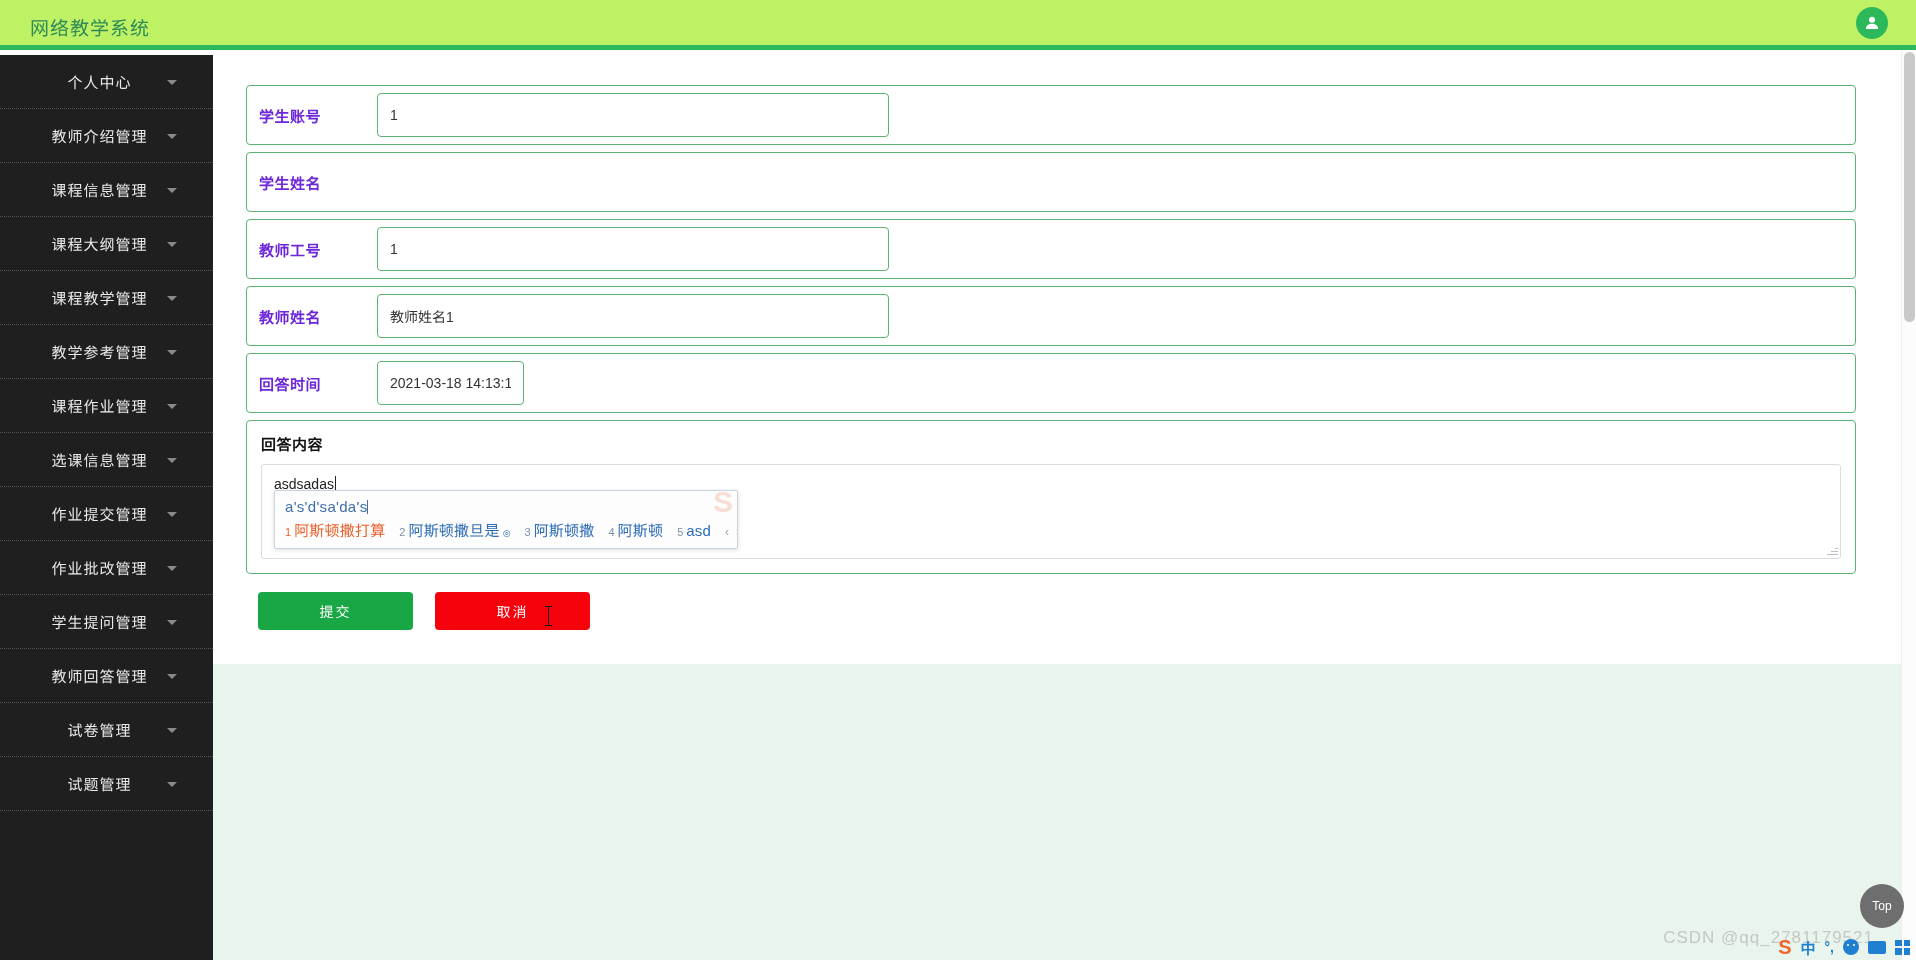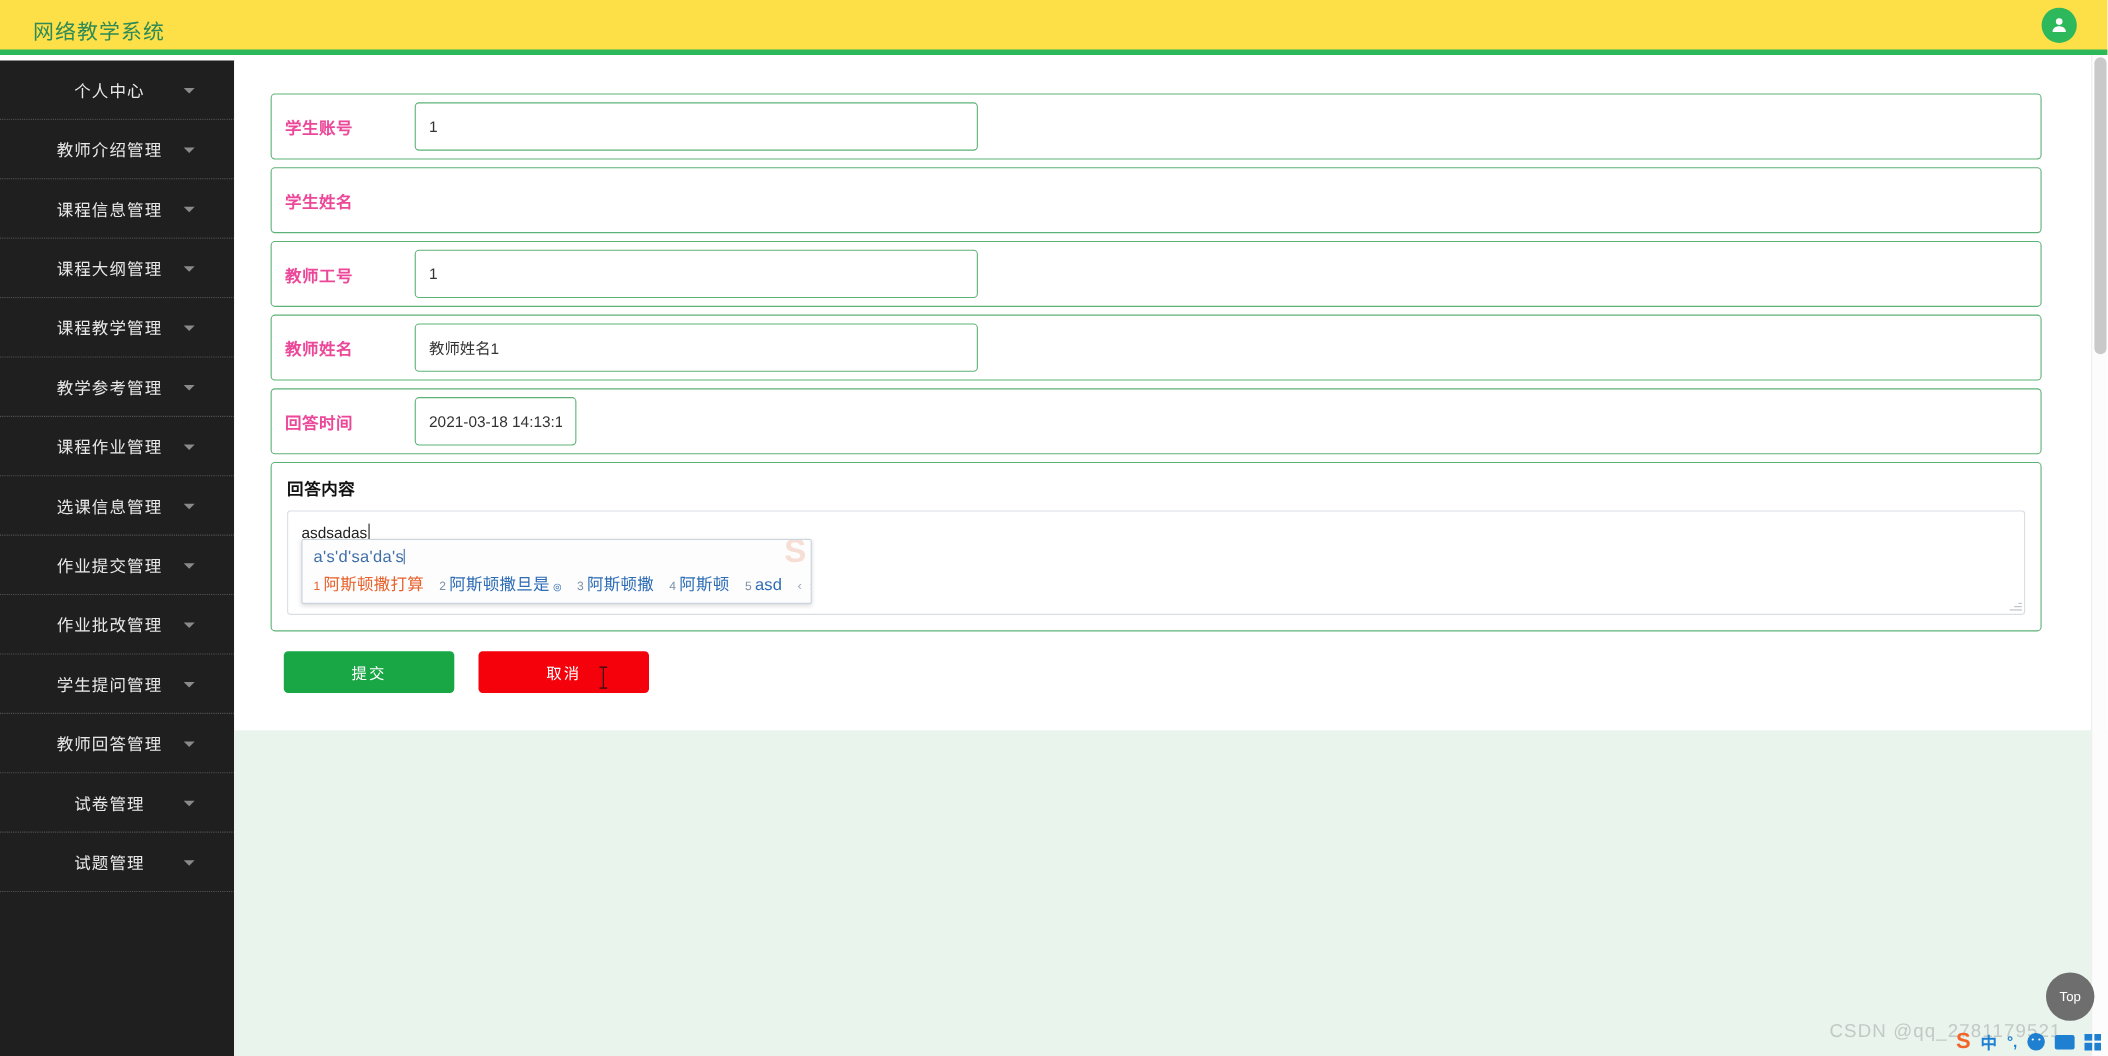--- a/index.html
+++ b/index.html
@@ -14,21 +14,21 @@
   #app {
     position: relative;
     width: 1916px; height: 960px;
     background: #ffffff;
   }
 
   
   .topbar {
     position: absolute; top: 0; left: 0;
     width: 1916px; height: 50px;
-    background: #fde047;
+    background: #bef264;
     border-bottom: 5px solid #2eb85c;
   }
   .brand {
     position: absolute;
     left: 30px; top: 13px;
     font-size: 19px;
     color: #2e8b57;
     letter-spacing: 1px;
     white-space: nowrap;
   }
@@ -111,21 +111,21 @@
     display: flex;
     align-items: center;
     padding-left: 12px;
     background: #fff;
   }
   .field-label {
     width: 118px;
     flex: 0 0 118px;
     font-size: 15px;
     font-weight: bold;
-    color: #ec4899;
+    color: #6d28d9;
     letter-spacing: 0.5px;
   }
   .field-input {
     width: 512px;
     height: 44px;
     border: 1px solid #5cb176;
     border-radius: 4px;
     font-size: 14px;
     color: #333;
     padding: 0 12px;

